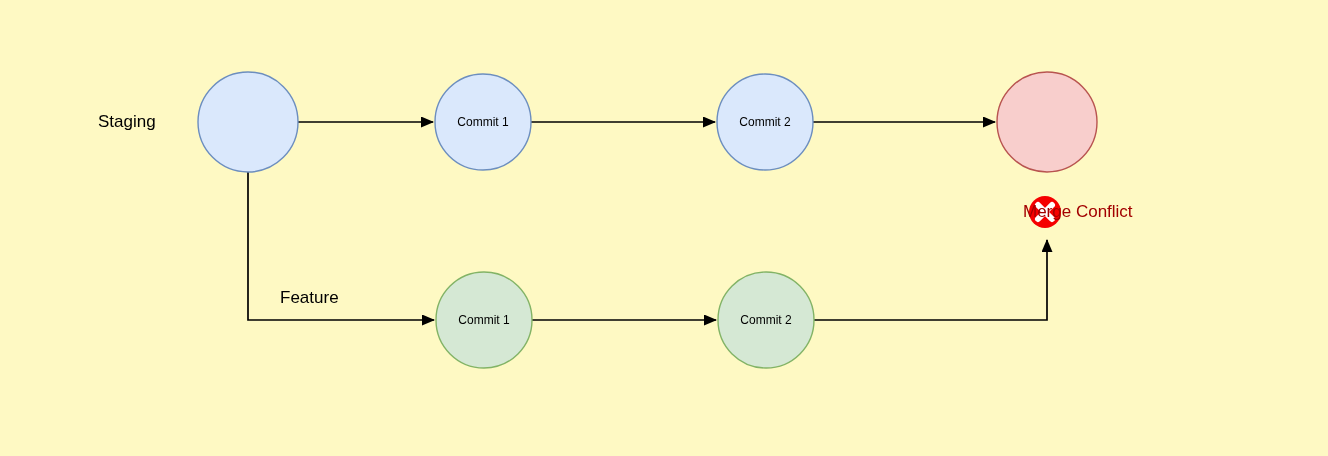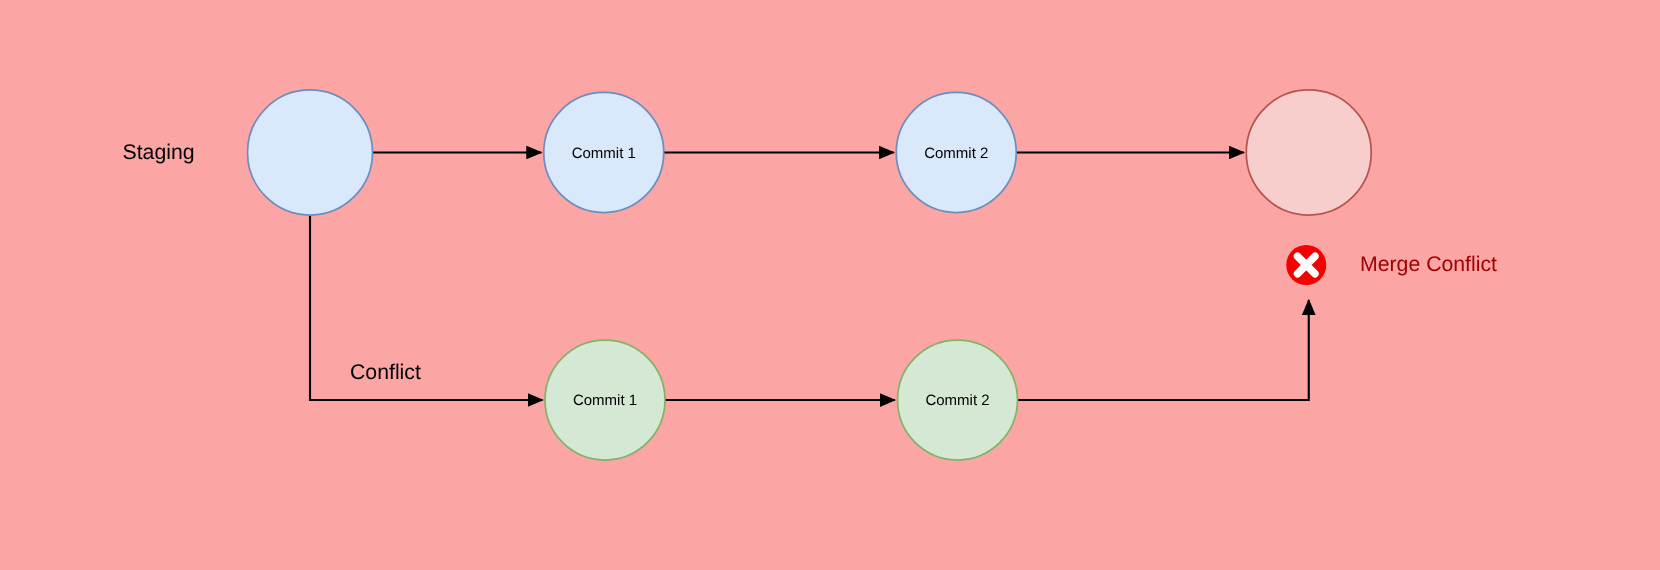--- a/index.html
+++ b/index.html
@@ -5,21 +5,21 @@
   html, body {
     margin: 0;
     padding: 0;
     background: #ffffff;
     font-family: "Liberation Sans", sans-serif;
   }
   .canvas {
     position: relative;
     width: 1328px;
     height: 456px;
-    background: #fca5a5;
+    background: #fef9c3;
     overflow: hidden;
   }
   .canvas svg {
     position: absolute;
     left: 0;
     top: 0;
   }
   .label {
     position: absolute;
     color: #000000;
@@ -39,21 +39,21 @@
     pointer-events: none;
   }
   
   .nl-staging-c1 { left: 435px; top:  74px; width: 96px; height: 96px; }
   .nl-staging-c2 { left: 717px; top:  74px; width: 96px; height: 96px; }
   .nl-feature-c1 { left: 436px; top: 272px; width: 96px; height: 96px; }
   .nl-feature-c2 { left: 718px; top: 272px; width: 96px; height: 96px; }
   .staging-label { left: 98px;  top: 111px; }
   .feature-label { left: 280px; top: 287px; }
   .conflict-label {
-    left: 1088px;
+    left: 1023px;
     top: 201px;
     color: #a20000;
     font-size: 17px;
     line-height: 22px;
   }
 </style>
 </head>
 <body>
 
 <div class="canvas">
@@ -82,21 +82,21 @@
     <circle cx="766" cy="320" r="48" stroke-width="1.4" fill="#d5e8d4" stroke="#82b366"></circle>
 
     <g>
       <circle cx="1045" cy="212" r="16" fill="#f50000"></circle>
       <path d="M1038 205 L1052 219 M1052 205 L1038 219" fill="none" stroke-width="6" stroke-linecap="round" stroke="#ffffff"></path>
     </g>
   </svg>
 
   <div class="label staging-label">Staging</div>
 
-  <div class="label feature-label">Conflict</div>
+  <div class="label feature-label">Feature</div>
 
   <div class="node-label nl-staging-c1">Commit 1</div>
 
   <div class="node-label nl-staging-c2">Commit 2</div>
 
   <div class="node-label nl-feature-c1">Commit 1</div>
 
   <div class="node-label nl-feature-c2">Commit 2</div>
 
   <div class="label conflict-label">Merge Conflict</div>

